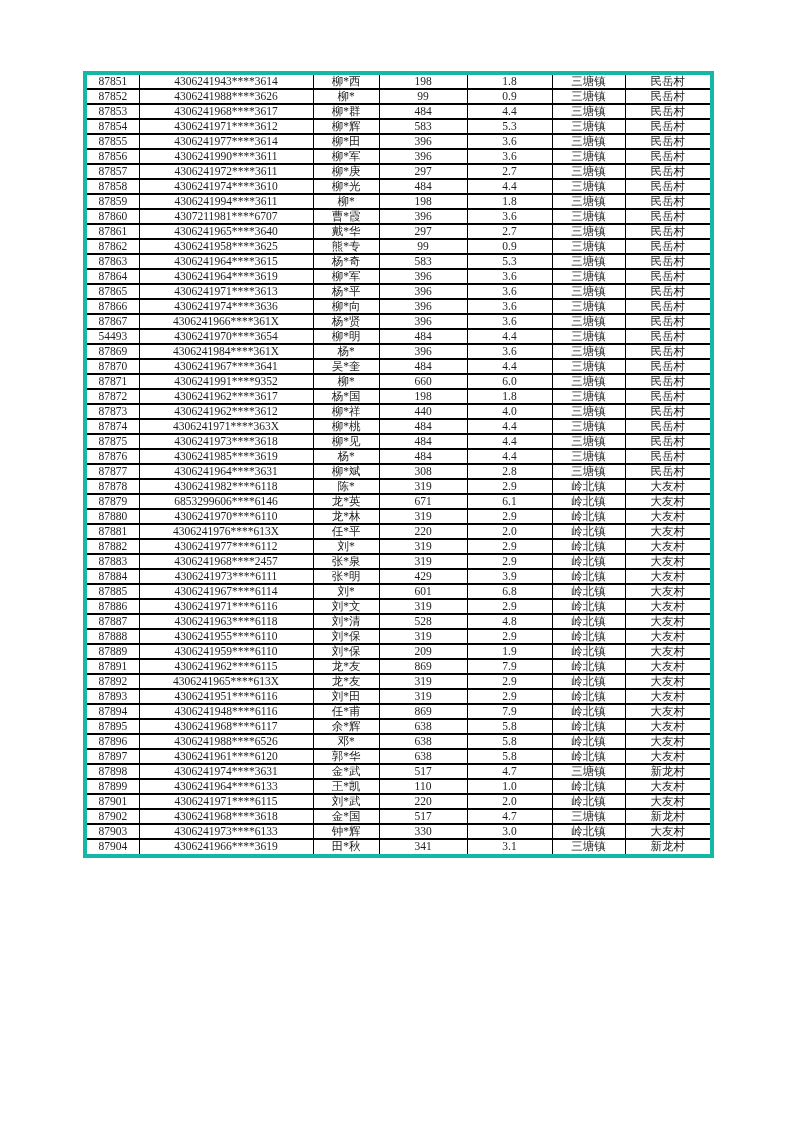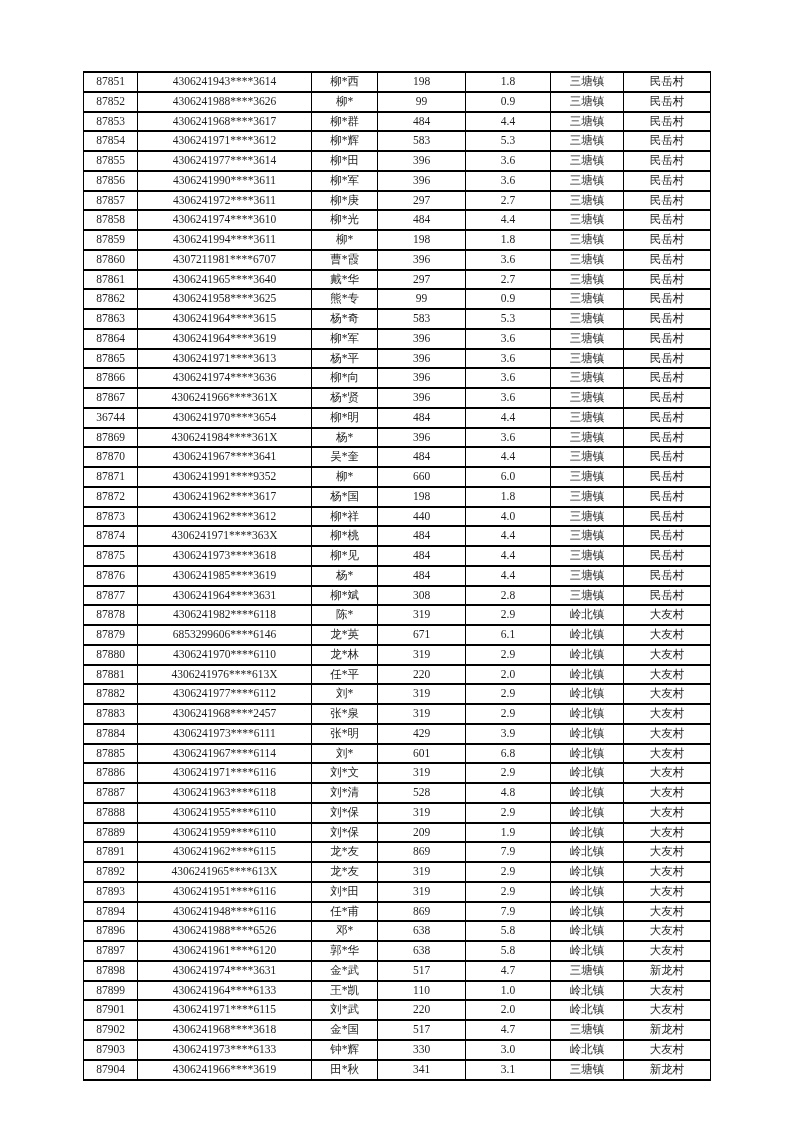--- a/index.html
+++ b/index.html
@@ -14,24 +14,24 @@
     height: 1122px;
     margin: 0 auto;
     background: #ffffff;
     overflow: hidden;
   }
   table.records {
     position: absolute;
     left: 83px;
     top: 71px;
     width: 627px;
-    height: 1010px;
+    height: 787px;
     border-collapse: collapse;
     table-layout: fixed;
-    border: 1px solid #14b8a6;
+    border: 4px solid #14b8a6;
   }
   table.records td {
     border-left: 1px solid #000000;
     border-right: 1px solid #000000;
     border-top: 2px solid #000000;
     border-bottom: 2px solid #000000;
     padding: 0 2px;
     font-size: 11.5px;
     line-height: 1;
     color: #1d1d1d;
@@ -211,21 +211,21 @@
         <tr>
           <td>87867</td>
           <td>4306241966****361X</td>
           <td>杨*贤</td>
           <td>396</td>
           <td>3.6</td>
           <td>三塘镇</td>
           <td>民岳村</td>
         </tr>
         <tr>
-          <td>36744</td>
+          <td>54493</td>
           <td>4306241970****3654</td>
           <td>柳*明</td>
           <td>484</td>
           <td>4.4</td>
           <td>三塘镇</td>
           <td>民岳村</td>
         </tr>
         <tr>
           <td>87869</td>
           <td>4306241984****361X</td>
@@ -445,20 +445,29 @@
         <tr>
           <td>87894</td>
           <td>4306241948****6116</td>
           <td>任*甫</td>
           <td>869</td>
           <td>7.9</td>
           <td>岭北镇</td>
           <td>大友村</td>
         </tr>
         <tr>
+          <td>87895</td>
+          <td>4306241968****6117</td>
+          <td>余*辉</td>
+          <td>638</td>
+          <td>5.8</td>
+          <td>岭北镇</td>
+          <td>大友村</td>
+        </tr>
+        <tr>
           <td>87896</td>
           <td>4306241988****6526</td>
           <td>邓*</td>
           <td>638</td>
           <td>5.8</td>
           <td>岭北镇</td>
           <td>大友村</td>
         </tr>
         <tr>
           <td>87897</td>

